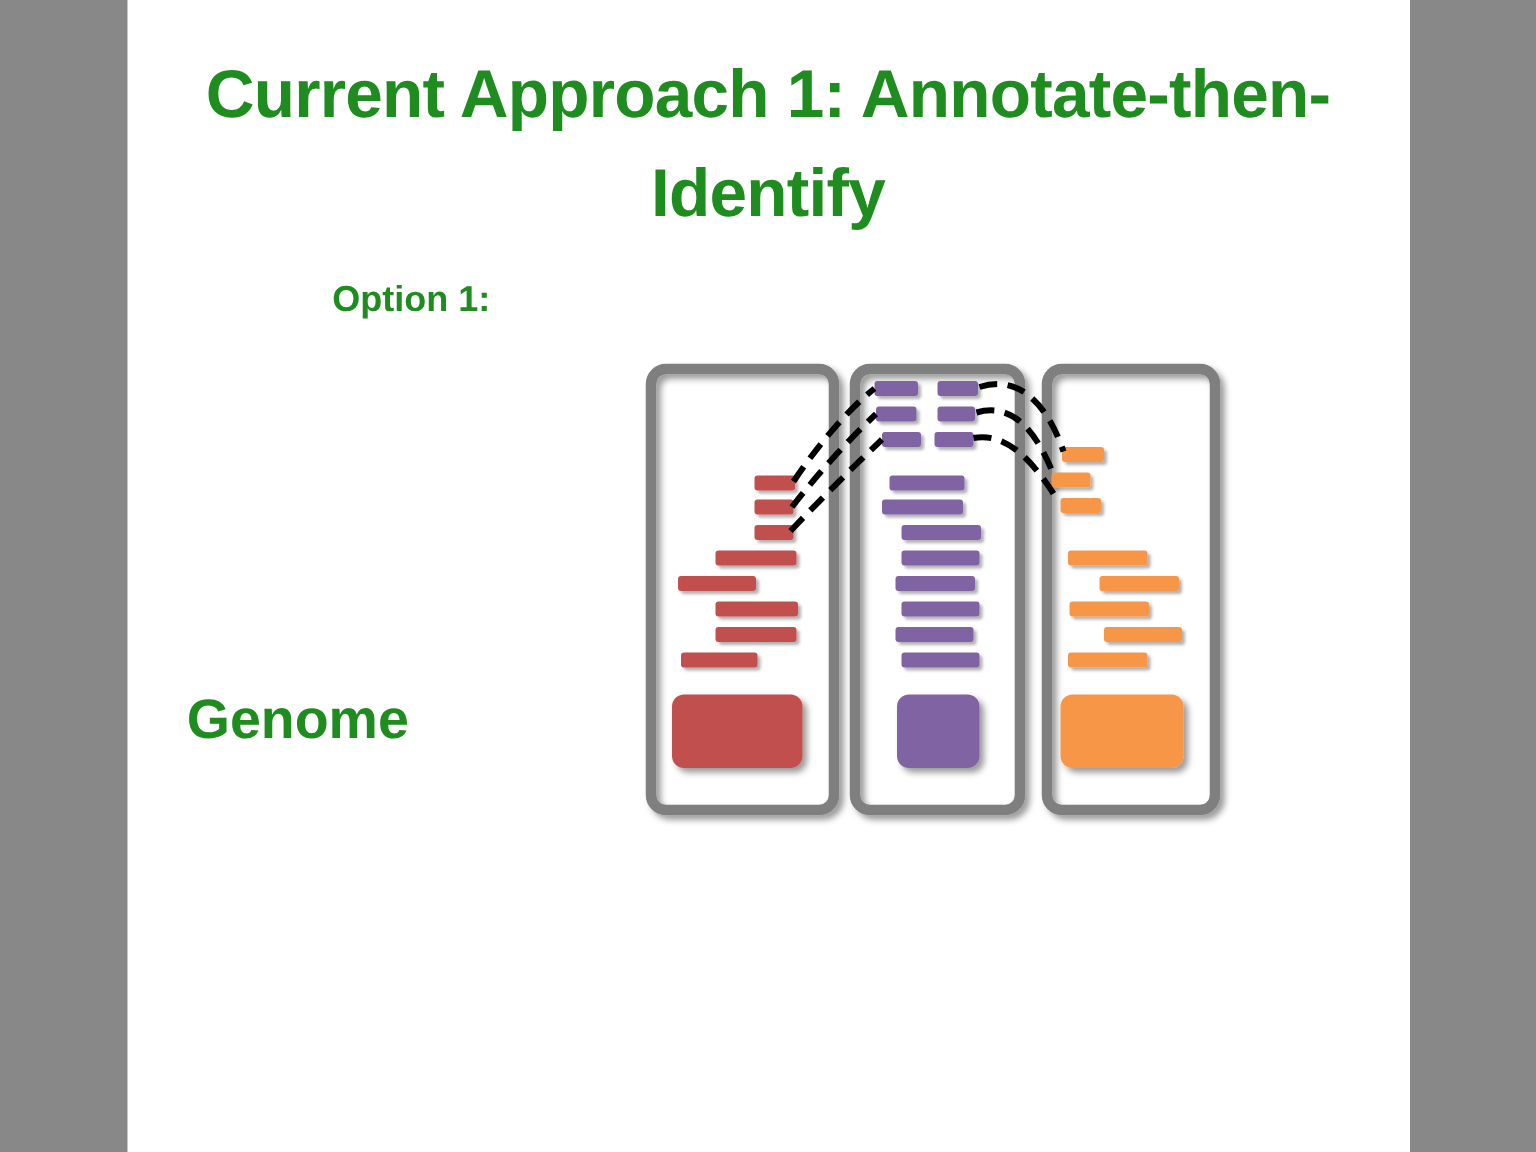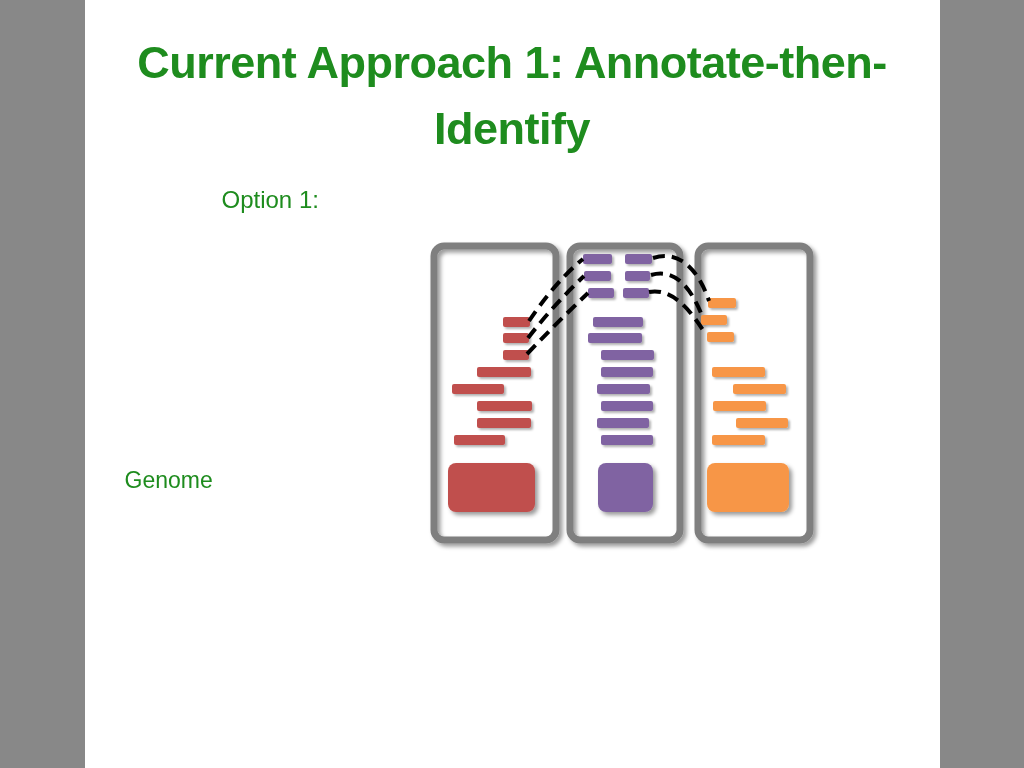--- a/index.html
+++ b/index.html
@@ -23,29 +23,29 @@
     letter-spacing: -0.5px;
   }
   .title .title-line { display: block; }
   .option {
     position: absolute;
     left: 137px;
     top: 185px;
     font-size: 24px;
     line-height: 30px;
   }
-  .option-heading { font-weight: normal; }
+  .option-heading { font-weight: bold; }
   .option-subheading { color: #000000; }
   .genome-label {
     position: absolute;
     left: 40px;
     top: 463px;
-    font-size: 23px;
+    font-size: 37px;
     line-height: 34px;
-    font-weight: normal;
+    font-weight: bold;
   }
   #diagram {
     position: absolute;
     left: 0; top: 0;
     width: 1024px;
     height: 768px;
     pointer-events: none;
   }
 </style>
 </head>

